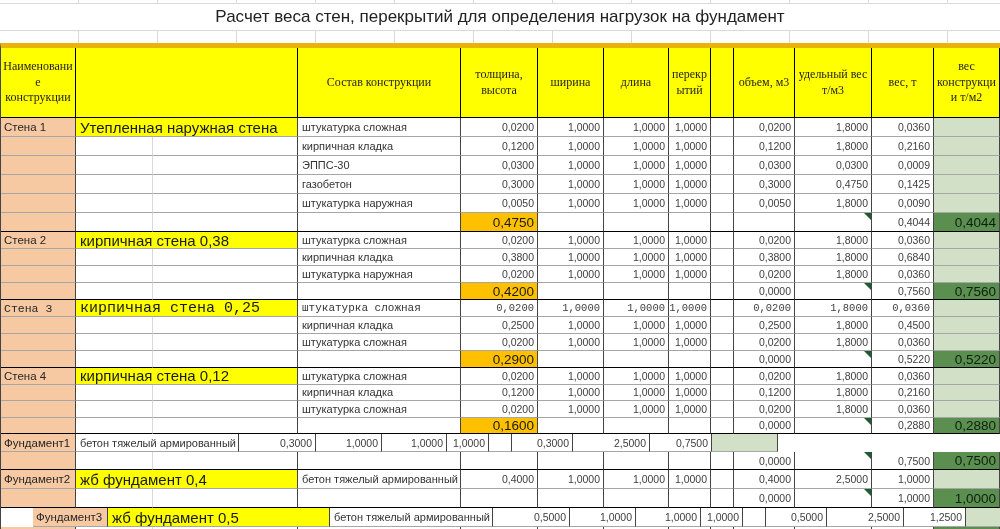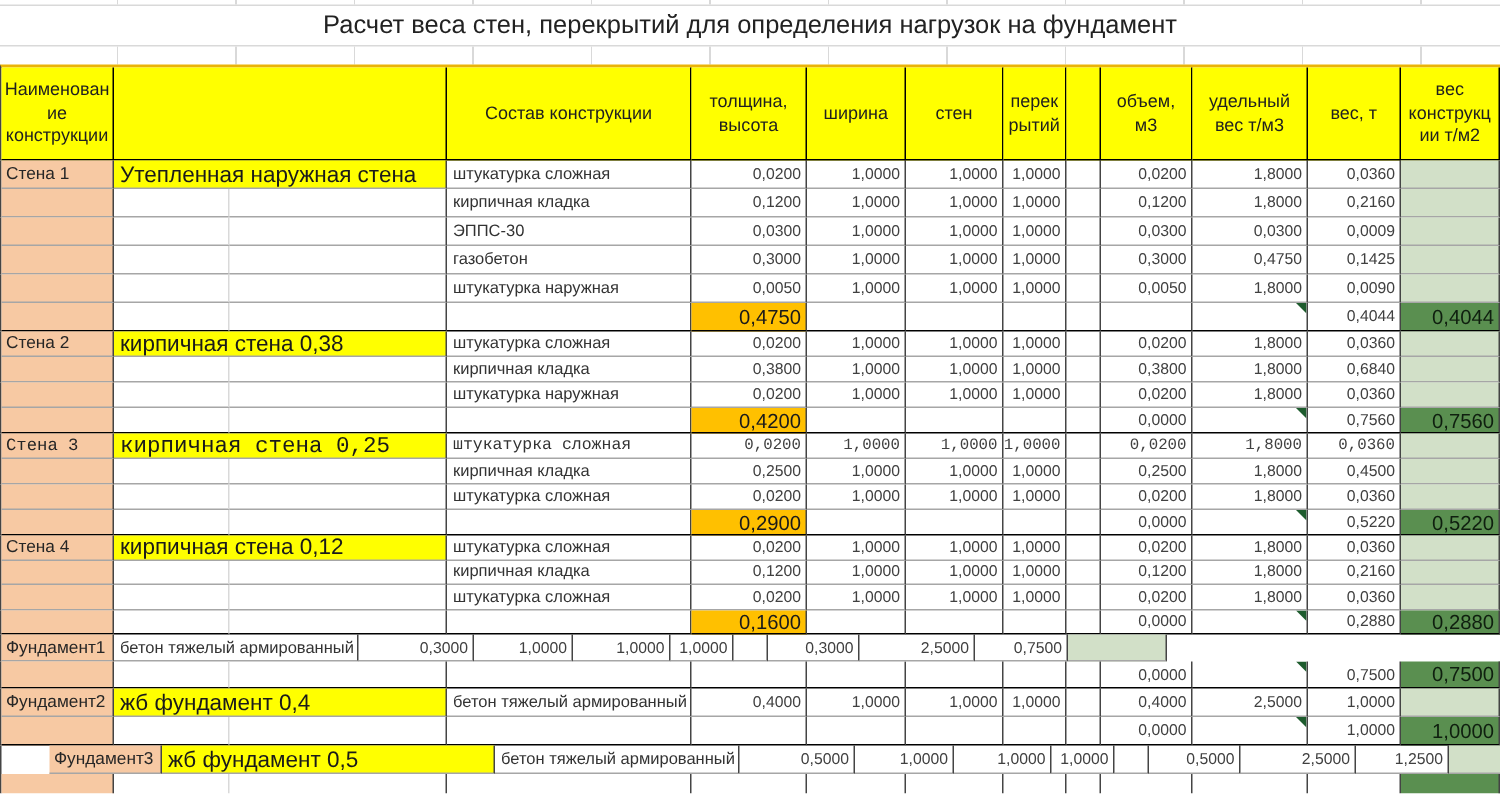--- a/index.html
+++ b/index.html
@@ -11,21 +11,21 @@
   .strip.s2{height:13px;border-top:1px solid #d9d9d9;}
   .title-row{height:26px;display:flex;align-items:center;justify-content:center;
        font-size:17px;color:#222;box-sizing:border-box;}
   .row{display:flex;box-sizing:border-box;border-left:1px solid #444;width:1000px;}
   .c{box-sizing:border-box;border-right:1px solid #444;border-bottom:1px solid #a6a6a6;
      overflow:hidden;display:flex;align-items:center;flex:none;}
   .cA{width:75px}.cB{width:77px;border-right-color:#d9d9d9}.cC{width:145px}
   .cBC{width:222px}.cD{width:163px}.cE{width:77px}.cF{width:66px}.cG{width:65px}
   .cH{width:42px}.cI{width:23px}.cJ{width:61px}.cK{width:77px;position:relative}
   .cL{width:62px}.cM{width:66px}
-  .header-row{height:64px;border-top:2px solid #eab308;}
+  .header-row{height:75px;border-top:5px solid #eab308;font-family:Liberation Serif, serif;}
   .hc{border-right:1px solid #000;border-bottom:1px solid #000;background:#FFFF00;
       justify-content:center;text-align:center;font-size:12px;line-height:1.3;color:#1f1f1f;
       overflow-wrap:anywhere;padding:0 2px;}
   .num{justify-content:flex-end;padding-right:3px;font-size:10.5px;color:#404040;}
   .comp{padding-left:4px;font-size:11px;color:#333;white-space:nowrap;}
   .peach{background:#F7C9A3;}
   .label-cell{background:#F7C9A3;font-size:11.5px;color:#262626;padding-left:3px;white-space:nowrap;}
   .name-cell{background:#FFFF00;font-size:15px;color:#1a1a1a;padding-left:4px;white-space:nowrap;}
   .m-light{background:#D2E0C8;}
   .m-dark{background:#5A8F50;color:#0f1f0f;justify-content:flex-end;padding-right:3px;font-size:13.5px;}
@@ -43,21 +43,21 @@
     <span>Расчет веса стен, перекрытий для определения нагрузок на фундамент</span>
   </div>
   <div class="strip s2"></div>
 
   <div class="row header-row">
     <div class="c cA hc">Наименование конструкции</div>
     <div class="c cBC hc"></div>
     <div class="c cD hc">Состав конструкции</div>
     <div class="c cE hc">толщина, высота</div>
     <div class="c cF hc">ширина</div>
-    <div class="c cG hc">стен</div>
+    <div class="c cG hc">длина</div>
     <div class="c cH hc">перекрытий</div>
     <div class="c cI hc"></div>
     <div class="c cJ hc">объем, м3</div>
     <div class="c cK hc">удельный вес т/м3</div>
     <div class="c cL hc">вес, т</div>
     <div class="c cM hc">вес конструкции т/м2</div>
   </div>
 
   <div id="table-blocks">
       <div class="row" style="height: 19px;">

